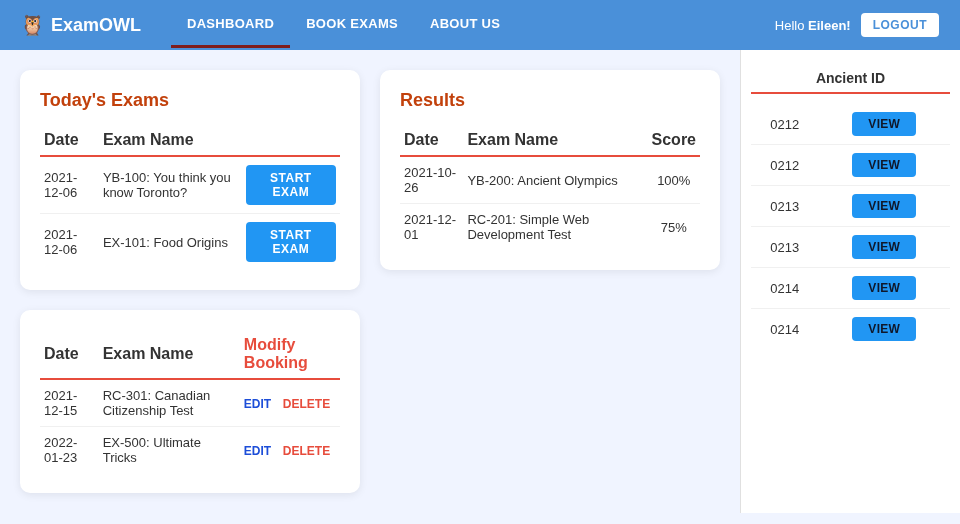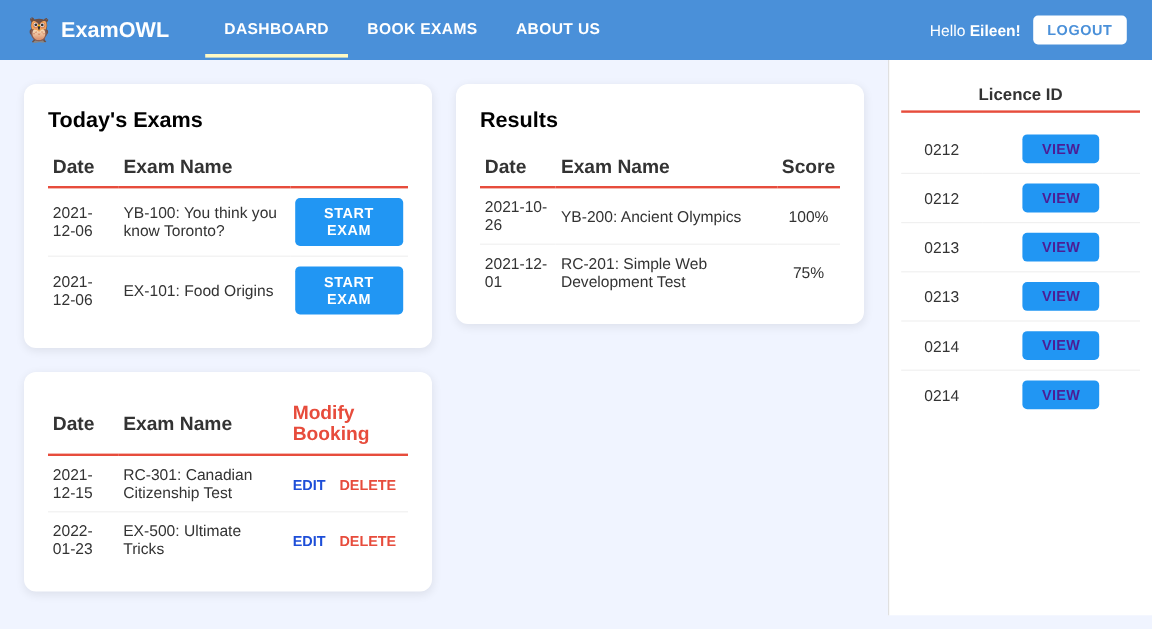--- a/index.html
+++ b/index.html
@@ -32,21 +32,21 @@
     .nav-link {
       color: white;
       text-decoration: none;
       padding: 14px 16px;
       font-size: 13px;
       font-weight: bold;
       letter-spacing: 0.3px;
       cursor: pointer;
     }
     .nav-link.active {
-      border-bottom: 3px solid #fef9c3;
+      border-bottom: 3px solid #7f1d1d;
     }
     .nav-right {
       display: flex;
       align-items: center;
       gap: 10px;
       color: white;
       font-size: 13px;
       margin-left: auto;
     }
     .logout-btn {
@@ -90,21 +90,21 @@
       display: flex;
       flex-direction: column;
       gap: 20px;
       flex: 1;
     }
     .right-column {
       flex: 1;
     }
 
     .card-title {
-      color: #000000;
+      color: #c2410c;
       font-size: 18px;
       font-weight: bold;
       margin-bottom: 14px;
     }
 
     
     table {
       width: 100%;
       border-collapse: collapse;
       font-size: 13px;
@@ -164,21 +164,21 @@
       margin-bottom: 10px;
       border-bottom: 2px solid #e74c3c;
       padding-bottom: 6px;
     }
     .right-table td {
       text-align: center;
       padding: 8px 6px;
     }
     .view-btn {
       background: #2196f3;
-      color: #4c1d95;
+      color: #0f172a;
       border: none;
       border-radius: 4px;
       padding: 5px 16px;
       font-size: 12px;
       font-weight: bold;
       cursor: pointer;
       letter-spacing: 0.3px;
     }
 
     
@@ -298,21 +298,21 @@
       <td class="score-col">75%</td>
     </tr>
             </tbody>
         </table>
       </div>
     </div>
 
   </div>
 
   <div class="right-panel">
-    <div class="right-panel-title">Licence ID</div>
+    <div class="right-panel-title">Ancient ID</div>
     <table class="right-table">
       <tbody id="student-body">
           <tr>
       <td style="text-align:center;padding:8px 4px;">0212</td>
       <td style="text-align:center;padding:8px 4px;">
         <button class="view-btn">VIEW</button>
       </td>
     </tr>
           <tr>
       <td style="text-align:center;padding:8px 4px;">0212</td>

